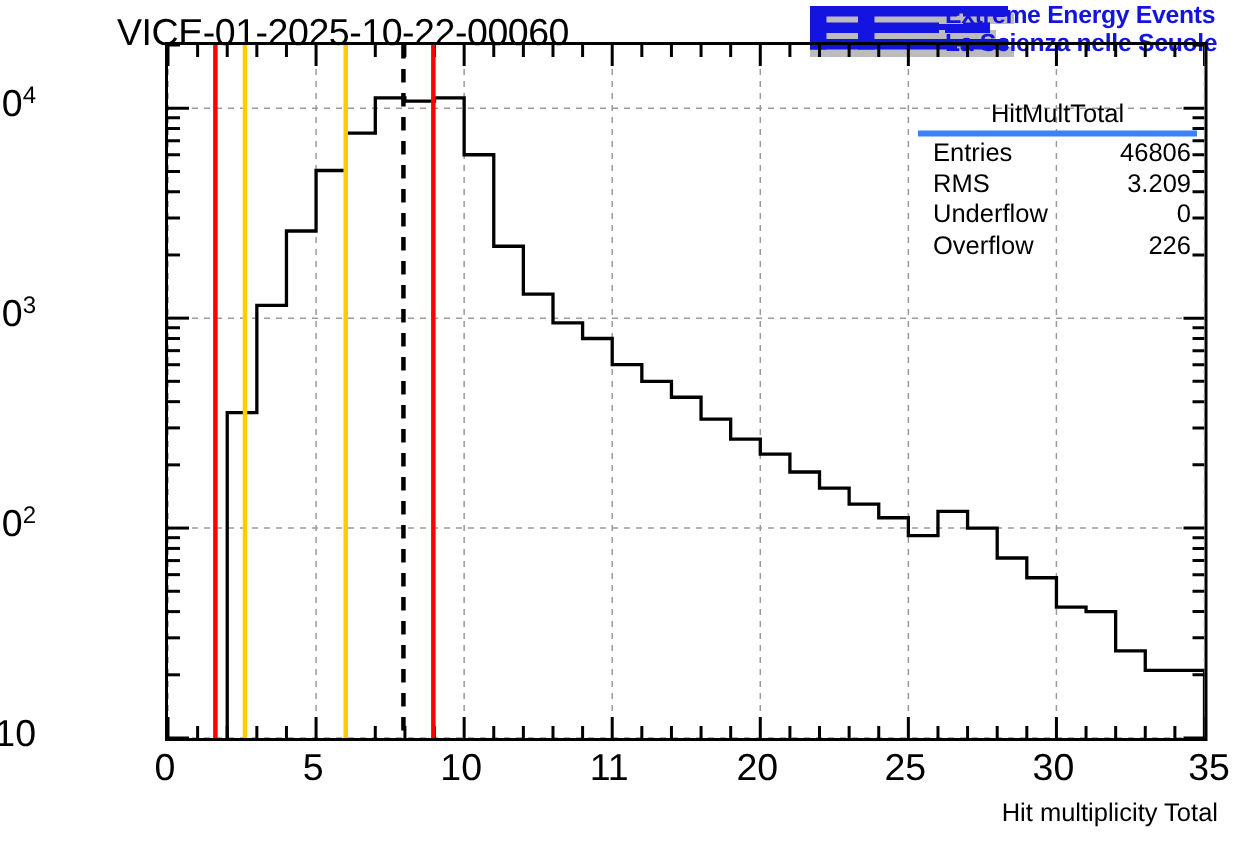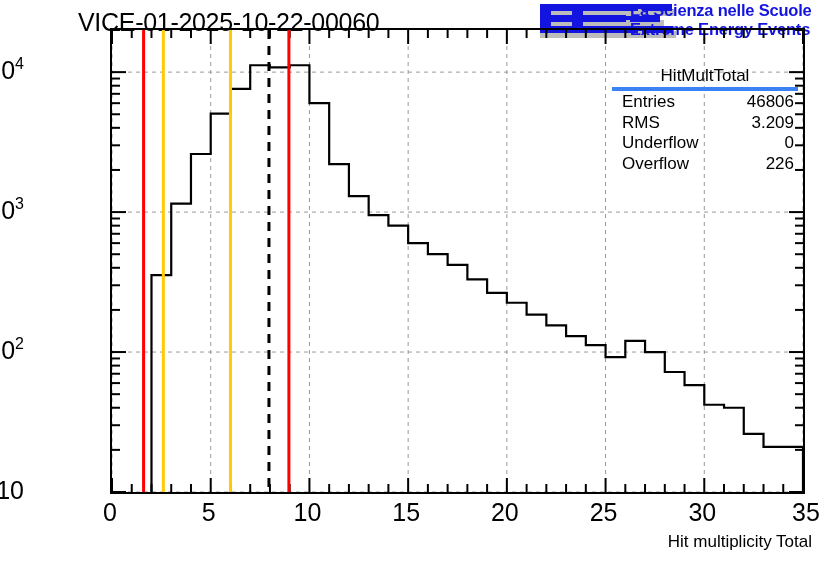--- a/index.html
+++ b/index.html
@@ -84,22 +84,22 @@
       <div class="eMain">
         <div class="bar" style="top:0px;width:66px;background:#1414e0;"></div>
         <div class="bar" style="top:11px;width:54px;background:#1414e0;"></div>
         <div class="bar" style="top:22px;width:66px;background:#1414e0;"></div>
         <div class="stem" style="top:0px;height:29px;background:#1414e0;"></div>
       </div>
     </div>
   </div>
 
   <div class="logoTxt" style="left:630px;top:1px;">
+    <div>Extreme Energy Events</div>
     <div>La Scienza nelle Scuole</div>
-    <div>Extreme Energy Events</div>
   </div>
 
   <div class="frame" id="frame">
     <svg id="plotsvg" width="691" height="462" viewBox="0 0 691 462">
         <line x1="0" y1="0" x2="0" y2="462" stroke="#9a9a9a" stroke-width="1" stroke-dasharray="4,4"></line>
         <line x1="98.71428571428571" y1="0" x2="98.71428571428571" y2="462" stroke="#9a9a9a" stroke-width="1" stroke-dasharray="4,4"></line>
         <line x1="197.42857142857142" y1="0" x2="197.42857142857142" y2="462" stroke="#9a9a9a" stroke-width="1" stroke-dasharray="4,4"></line>
         <line x1="296.1428571428571" y1="0" x2="296.1428571428571" y2="462" stroke="#9a9a9a" stroke-width="1" stroke-dasharray="4,4"></line>
         <line x1="394.85714285714283" y1="0" x2="394.85714285714283" y2="462" stroke="#9a9a9a" stroke-width="1" stroke-dasharray="4,4"></line>
         <line x1="493.57142857142856" y1="0" x2="493.57142857142856" y2="462" stroke="#9a9a9a" stroke-width="1" stroke-dasharray="4,4"></line>
@@ -269,21 +269,21 @@
         </div>
       </div>
   </div>
 
   <div class="axis-title">Hit multiplicity Total</div>
 
   <div id="xlabels">
       <div class="xlab" style="left: 110px;">0</div>
       <div class="xlab" style="left: 208.714px;">5</div>
       <div class="xlab" style="left: 307.429px;">10</div>
-      <div class="xlab" style="left: 406.143px;">15</div>
+      <div class="xlab" style="left: 406.143px;">11</div>
       <div class="xlab" style="left: 504.857px;">20</div>
       <div class="xlab" style="left: 603.571px;">25</div>
       <div class="xlab" style="left: 702.286px;">30</div>
       <div class="xlab" style="left: 806px;">35</div>
     </div>
   <div id="ylabels">
       <div class="ylab" style="top: 490px;"><span>10</span></div>
       <div class="ylab" style="top: 350.044px;"><span>10</span><sup>2</sup></div>
       <div class="ylab" style="top: 210.087px;"><span>10</span><sup>3</sup></div>
       <div class="ylab" style="top: 70.131px;"><span>10</span><sup>4</sup></div>

